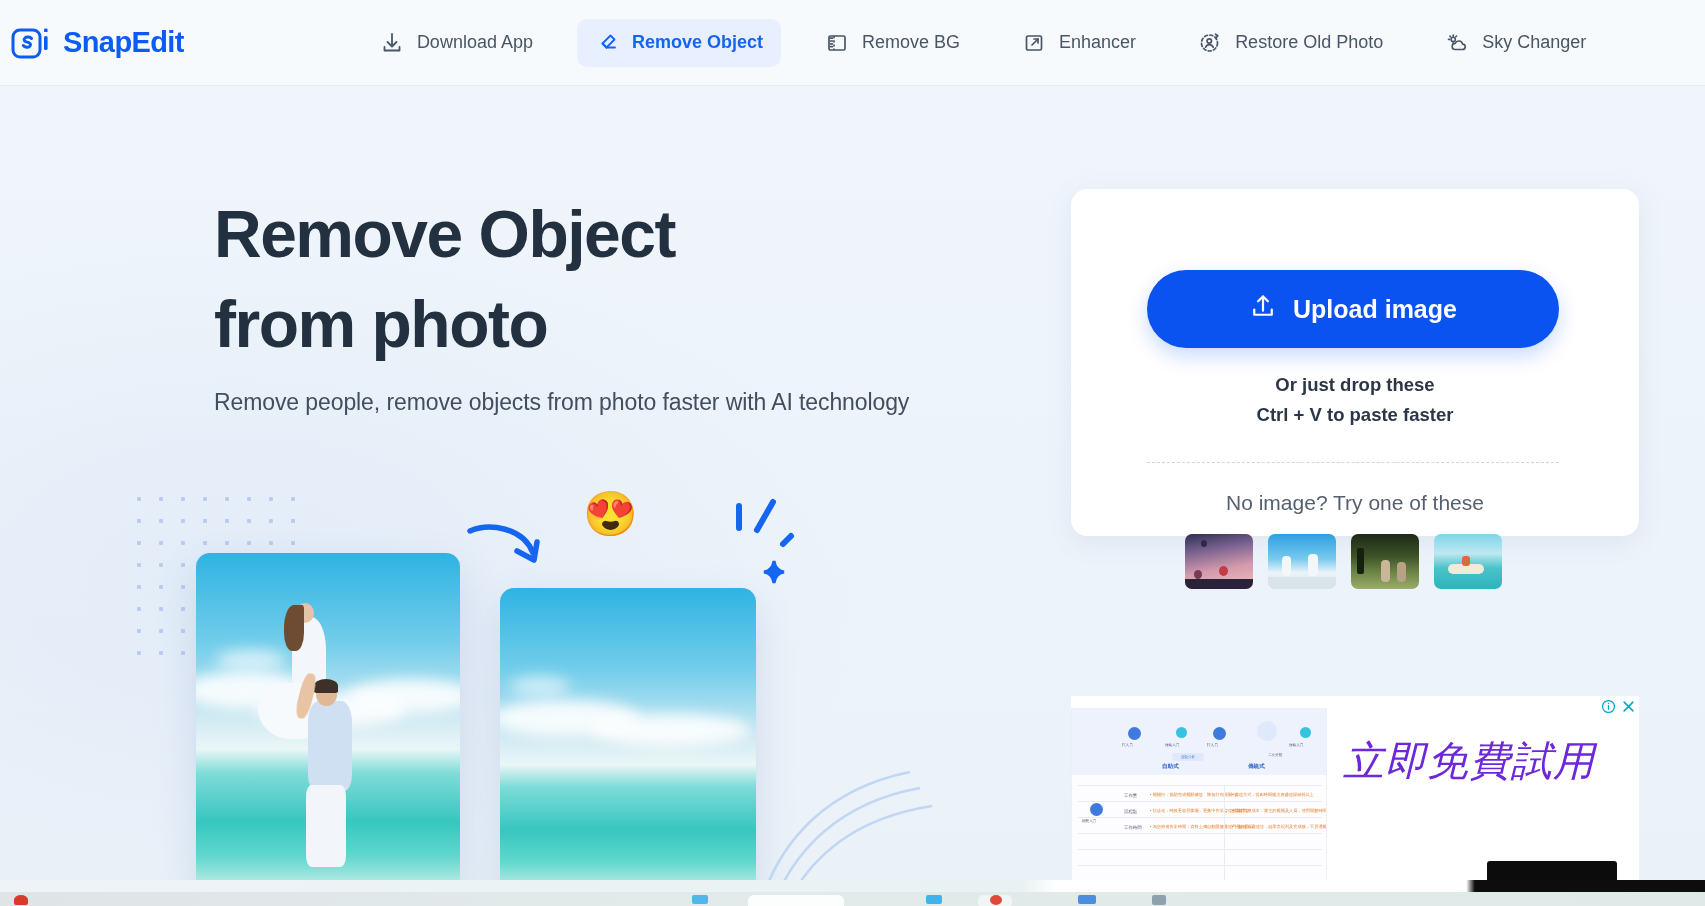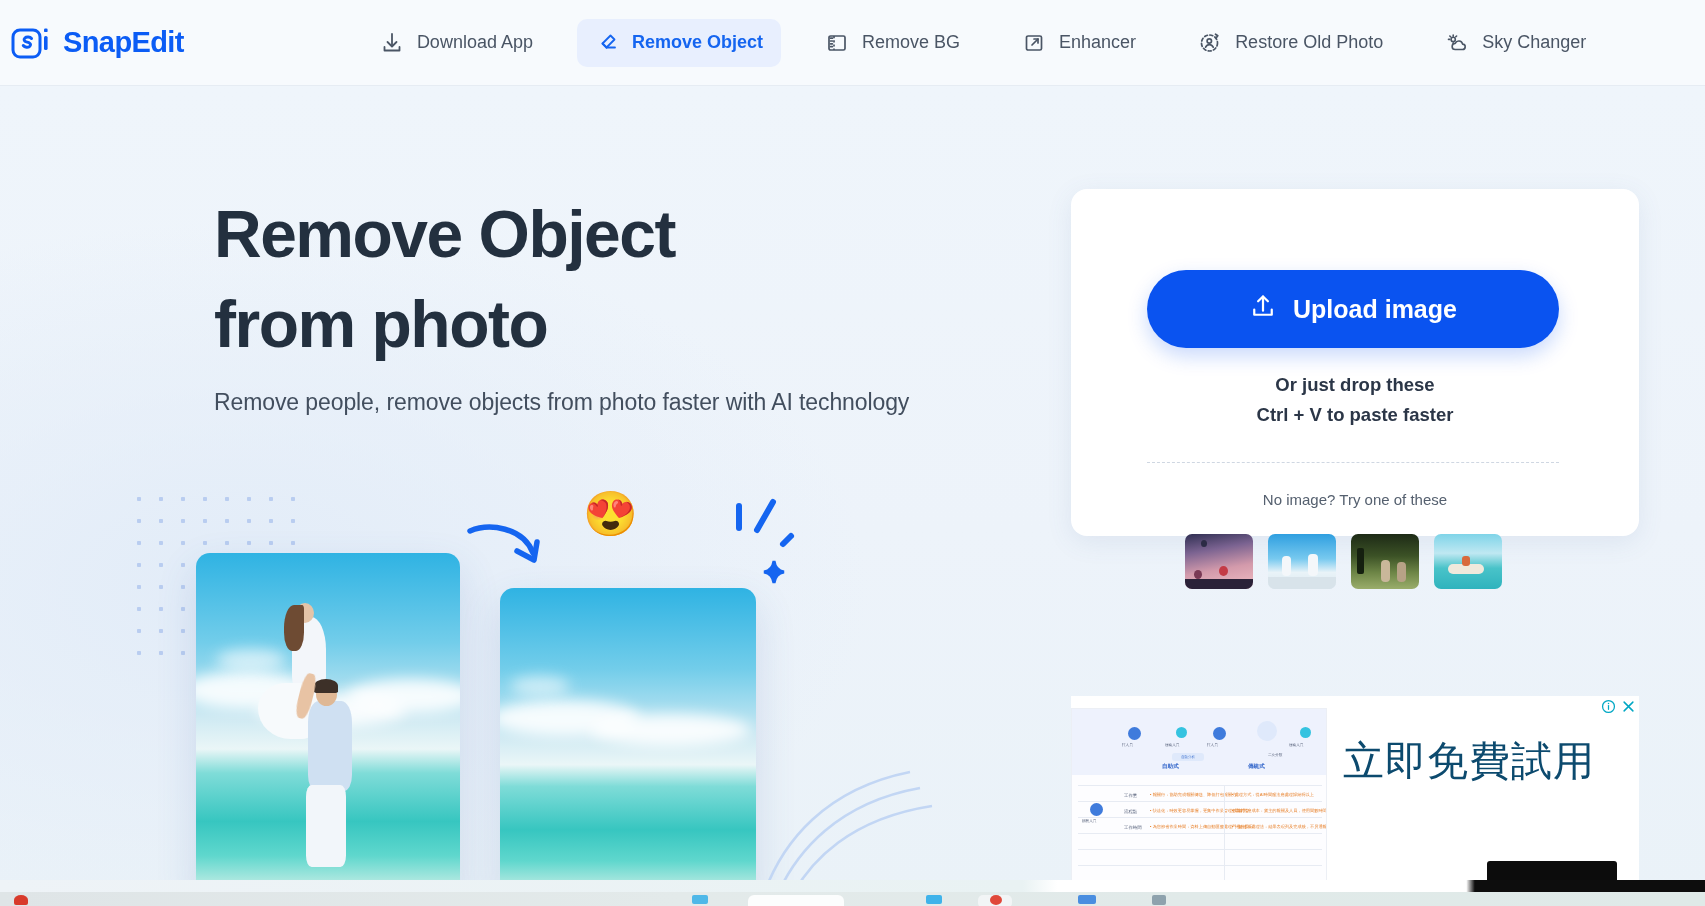--- a/index.html
+++ b/index.html
@@ -120,21 +120,21 @@
     position: absolute; left: 0; top: 181px; width: 100%;
     text-align: center; font-size: 18.5px; font-weight: 700;
     color: #2b3647; line-height: 30px;
   }
   .divider {
     position: absolute; left: 76px; top: 273px; width: 412px; height: 0;
     border-top: 1px dashed #cfd7e2;
   }
   .try-text {
     position: absolute; left: 0; top: 302px; width: 100%;
-    text-align: center; font-size: 15px; color: #55606f;
+    text-align: center; font-size: 21px; color: #55606f;
   }
   .samples {
     position: absolute; left: 114px; top: 345px;
     display: flex; gap: 15px;
   }
   .sample {
     width: 68px; height: 55px; border-radius: 7px; overflow: hidden;
     cursor: pointer; position: relative;
   }
   .s1 { background: linear-gradient(170deg,#2f2f52 0%,#7b6391 30%,#d39aab 62%,#f2bfc4 100%); }
@@ -168,22 +168,22 @@
   .ad-lbl { position: absolute; font-size: 5.6px; color: #2d62c9; font-weight: 700; }
   .ad-pill {
     position: absolute; background: #dfe9fb; color:#3a6fd0;
     border-radius: 50%; font-size: 3.4px; text-align:center;
   }
   .ad-row { position: absolute; font-size: 4.2px; color: #6b7384; white-space: nowrap; }
   .ad-row.o { color: #e8822c; }
   .ad-rule { position: absolute; background: #e7ebf3; height: 1px; }
   .ad-cn {
     position: absolute; left: 272px; top: 38px;
-    font-size: 41px; font-weight: 400; color: #0c4a6e;
-    letter-spacing: 1px; white-space: nowrap;
+    font-size: 41px; font-weight: 400; color: #6d28d9;
+    letter-spacing: 1px; white-space: nowrap; font-style: italic;
   }
   .ad-cta {
     position: absolute; right: 22px; bottom: 0;
     width: 130px; height: 30px; background: #0c0c0c; border-radius: 3px;
   }
 
   
   .taskbar {
     position: absolute; left: 0; top: 892px; width: 1705px; height: 14px;
     background: linear-gradient(90deg,#dfe5e7 0%,#e3eaea 40%,#dfeae8 100%);

